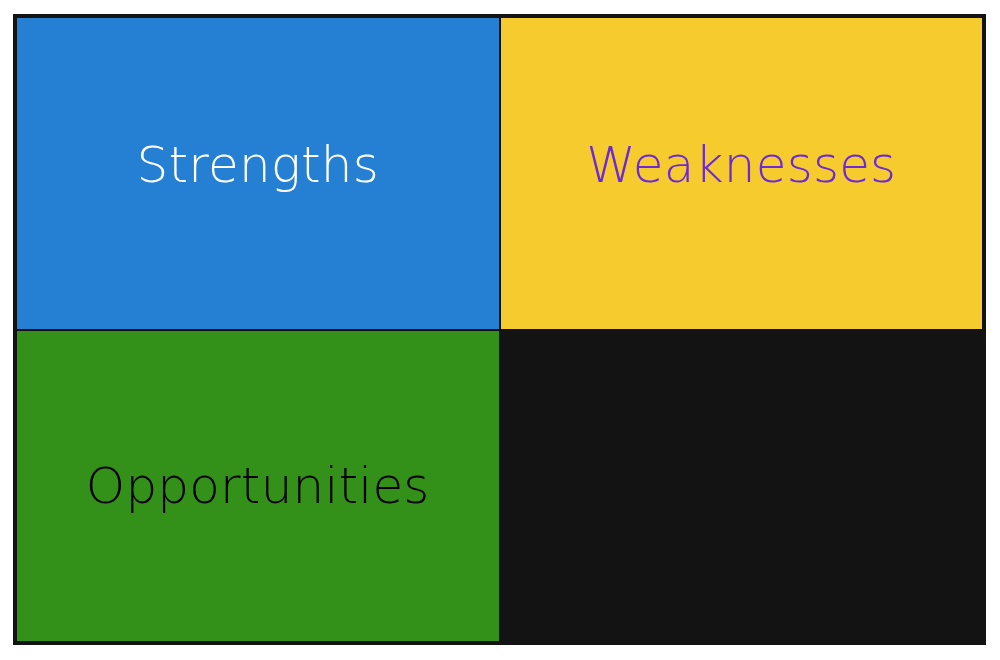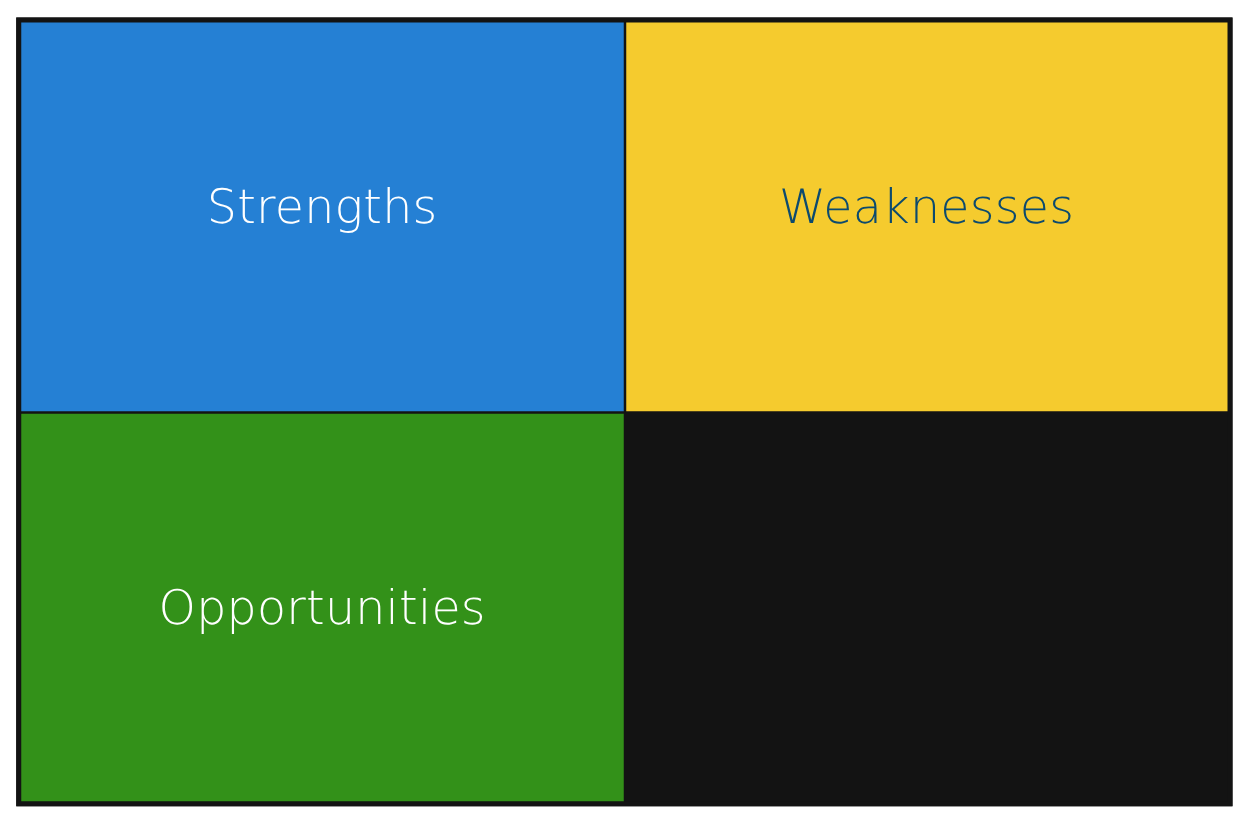--- a/index.html
+++ b/index.html
@@ -45,21 +45,21 @@
     display: flex;
     align-items: center;
     justify-content: center;
     overflow: hidden;
   }
 
   .swot-label {
     display: block;
     font-family: "DejaVu Sans", "Liberation Sans", sans-serif;
     font-weight: 300;
-    font-size: 38px;
+    font-size: 50px;
     line-height: 1;
     letter-spacing: 0.2px;
     white-space: nowrap;
     -webkit-font-smoothing: antialiased;
   }
 
   
   .quad-top .swot-label {
     transform: translateY(-8px);
   }
@@ -84,23 +84,23 @@
 
 <div id="swot-canvas" style="background: rgb(255, 255, 255);">
 
   <div id="swot-matrix" style="border-color: rgb(19, 19, 19); background: rgb(19, 19, 19);">
 
     <div class="swot-quadrant quad-top" id="quad-strengths" style="background: rgb(37, 128, 212);">
       <span class="swot-label" id="label-strengths" style="color: rgb(255, 255, 255);">Strengths</span>
     </div>
 
     <div class="swot-quadrant quad-top" id="quad-weaknesses" style="background: rgb(245, 203, 46);">
-      <span class="swot-label" id="label-weaknesses" style="color: #0c4a6e;">Weaknesses</span>
+      <span class="swot-label" id="label-weaknesses" style="color: #6d28d9;">Weaknesses</span>
     </div>
 
     <div class="swot-quadrant quad-bottom" id="quad-opportunities" style="background: rgb(51, 145, 25);">
-      <span class="swot-label" id="label-opportunities" style="color: #ffffff;">Opportunities</span>
+      <span class="swot-label" id="label-opportunities" style="color: #000000;">Opportunities</span>
     </div>
 
 
   </div>
 
 </div>
 
 </body></html>

